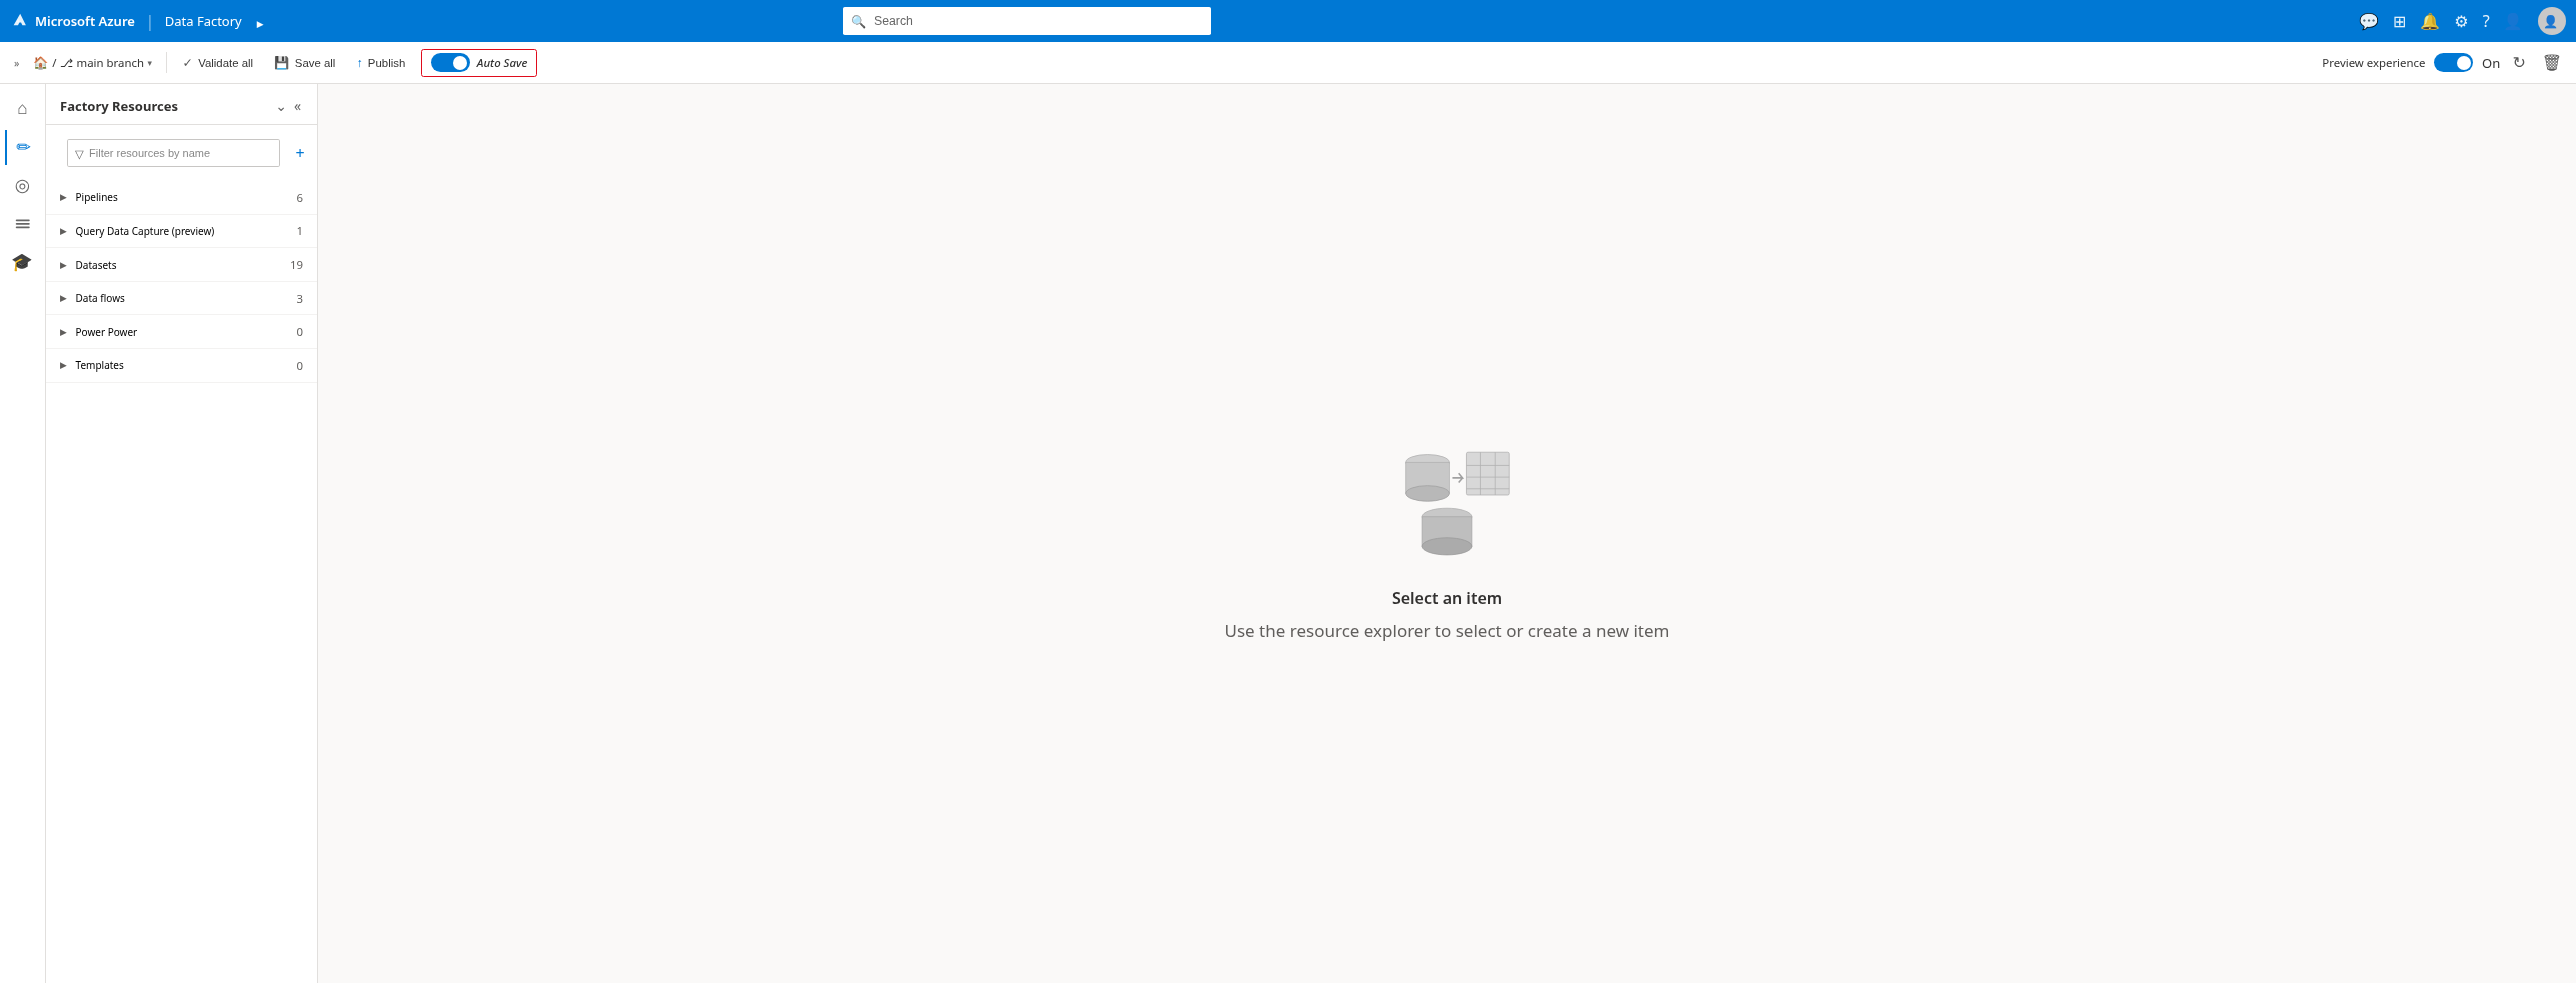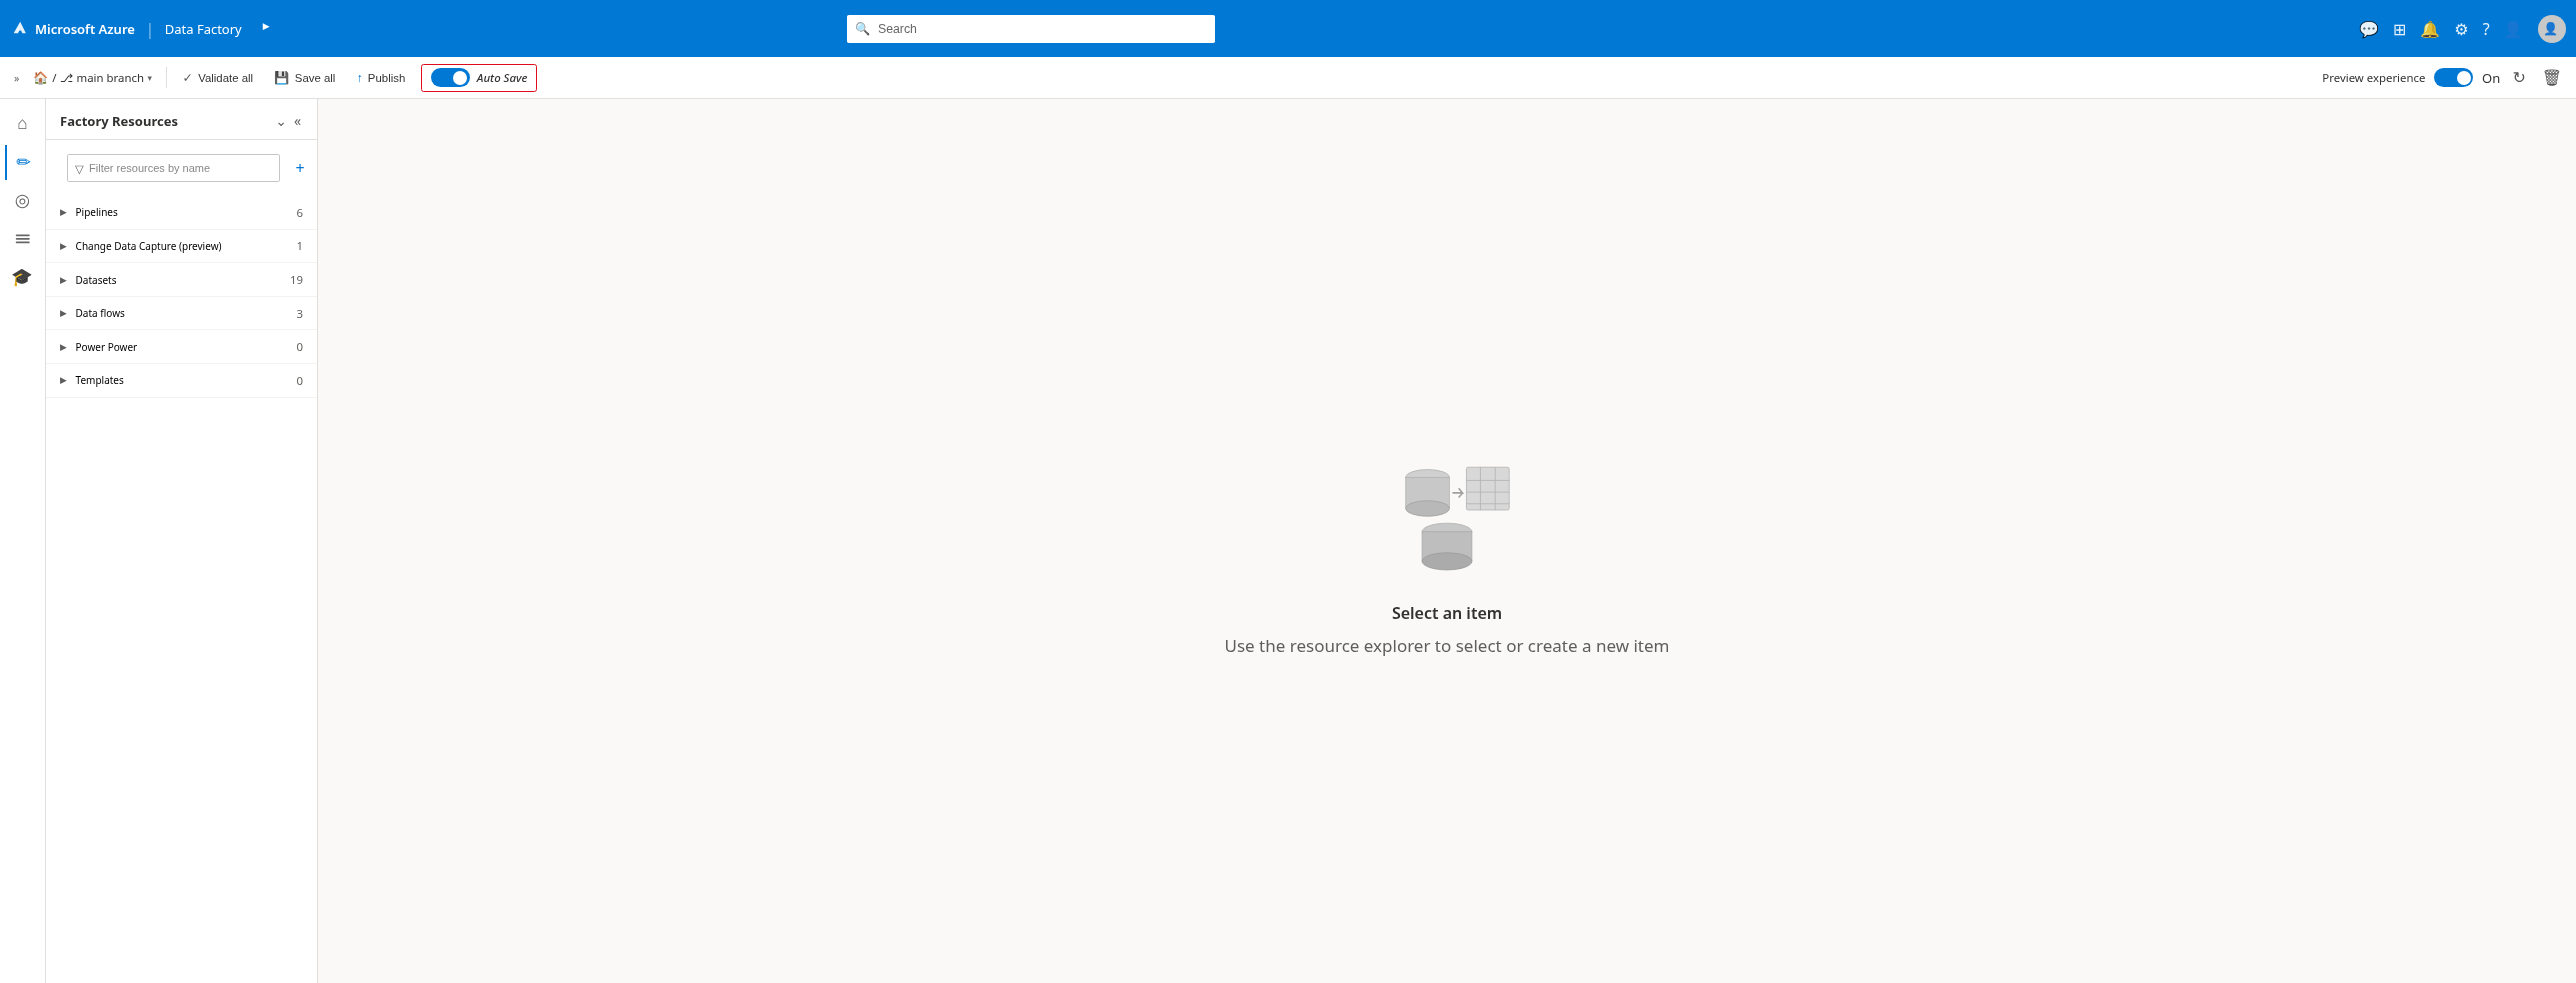--- a/index.html
+++ b/index.html
@@ -1,30 +1,30 @@
 <!DOCTYPE html>
 <html style="font-size:14px"><head>
   <meta charset="utf-8">
   <style>
     * { box-sizing: border-box; margin: 0; padding: 0; }
     body { font-family: 'Segoe UI', system-ui, sans-serif; font-size: 12.3px; background: #f3f2f1; overflow: hidden; }
 
     
     .top-nav {
       background: #0078d4;
-      height: 57px;
+      height: 42px;
       display: flex;
       align-items: center;
       padding: 0 10.5px;
       gap: 10.5px;
       color: white;
     }
     .top-nav-brand { display: flex; align-items: center; gap: 7px; font-size: 13px; font-weight: 600; white-space: nowrap; }
     .top-nav-separator { color: rgba(255,255,255,0.5); font-size: 16px; }
-    .top-nav-app { font-size: 13px; font-weight: 400; display: flex; align-items: flex-start; gap: 21px; }
+    .top-nav-app { font-size: 13px; font-weight: 400; display: flex; align-items: flex-end; gap: 15px; }
     .top-nav-chevron { font-size: 8.8px; }
     .top-nav-search {
       flex: 1;
       max-width: 368px;
       margin: 0 auto;
       background: white;
       border-radius: 1.8px;
       display: flex;
       align-items: center;
       padding: 0 8.8px;
@@ -296,21 +296,21 @@
     </div>
 
     <div class="resource-list" id="resource-list-container">
     <div class="resource-item">
       <span class="resource-chevron">▶</span>
       <span class="resource-name">Pipelines</span>
       <span class="resource-count">6</span>
     </div>
         <div class="resource-item">
       <span class="resource-chevron">▶</span>
-      <span class="resource-name">Change Data Capture (preview)</span>
+      <span class="resource-name">Query Data Capture (preview)</span>
       <span class="resource-count">1</span>
     </div>
         <div class="resource-item">
       <span class="resource-chevron">▶</span>
       <span class="resource-name">Datasets</span>
       <span class="resource-count">19</span>
     </div>
         <div class="resource-item">
       <span class="resource-chevron">▶</span>
       <span class="resource-name">Data flows</span>

